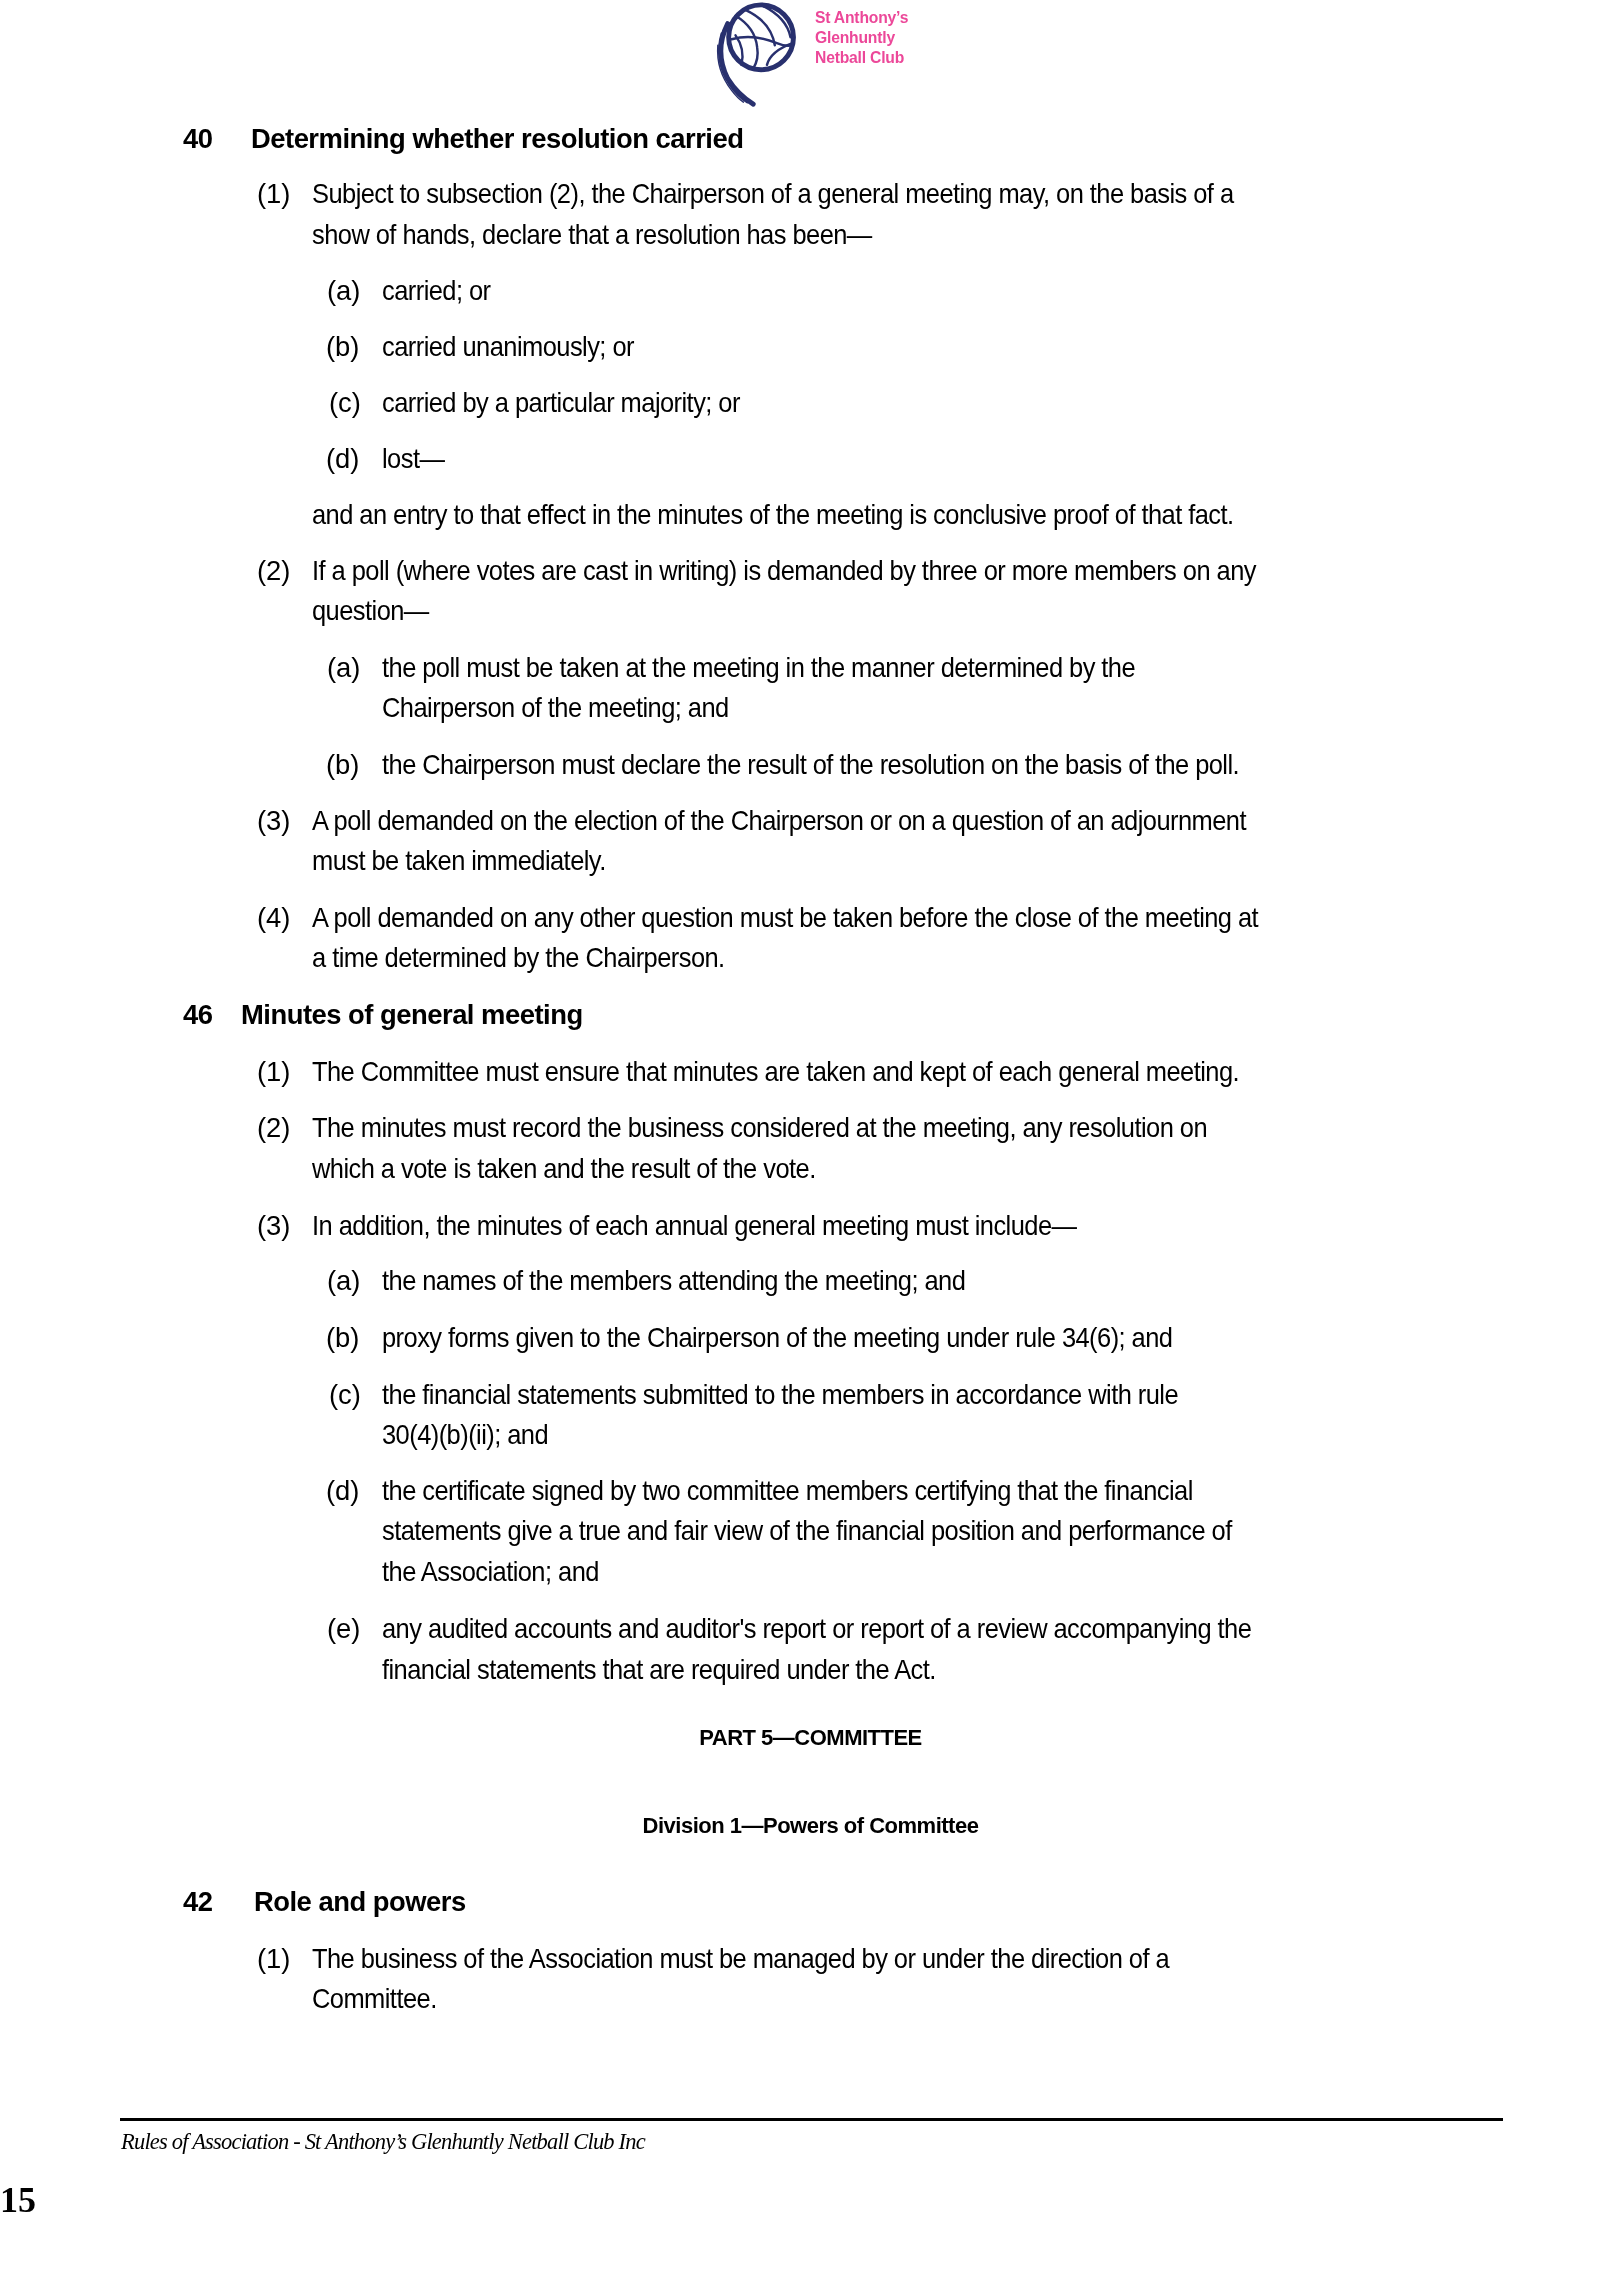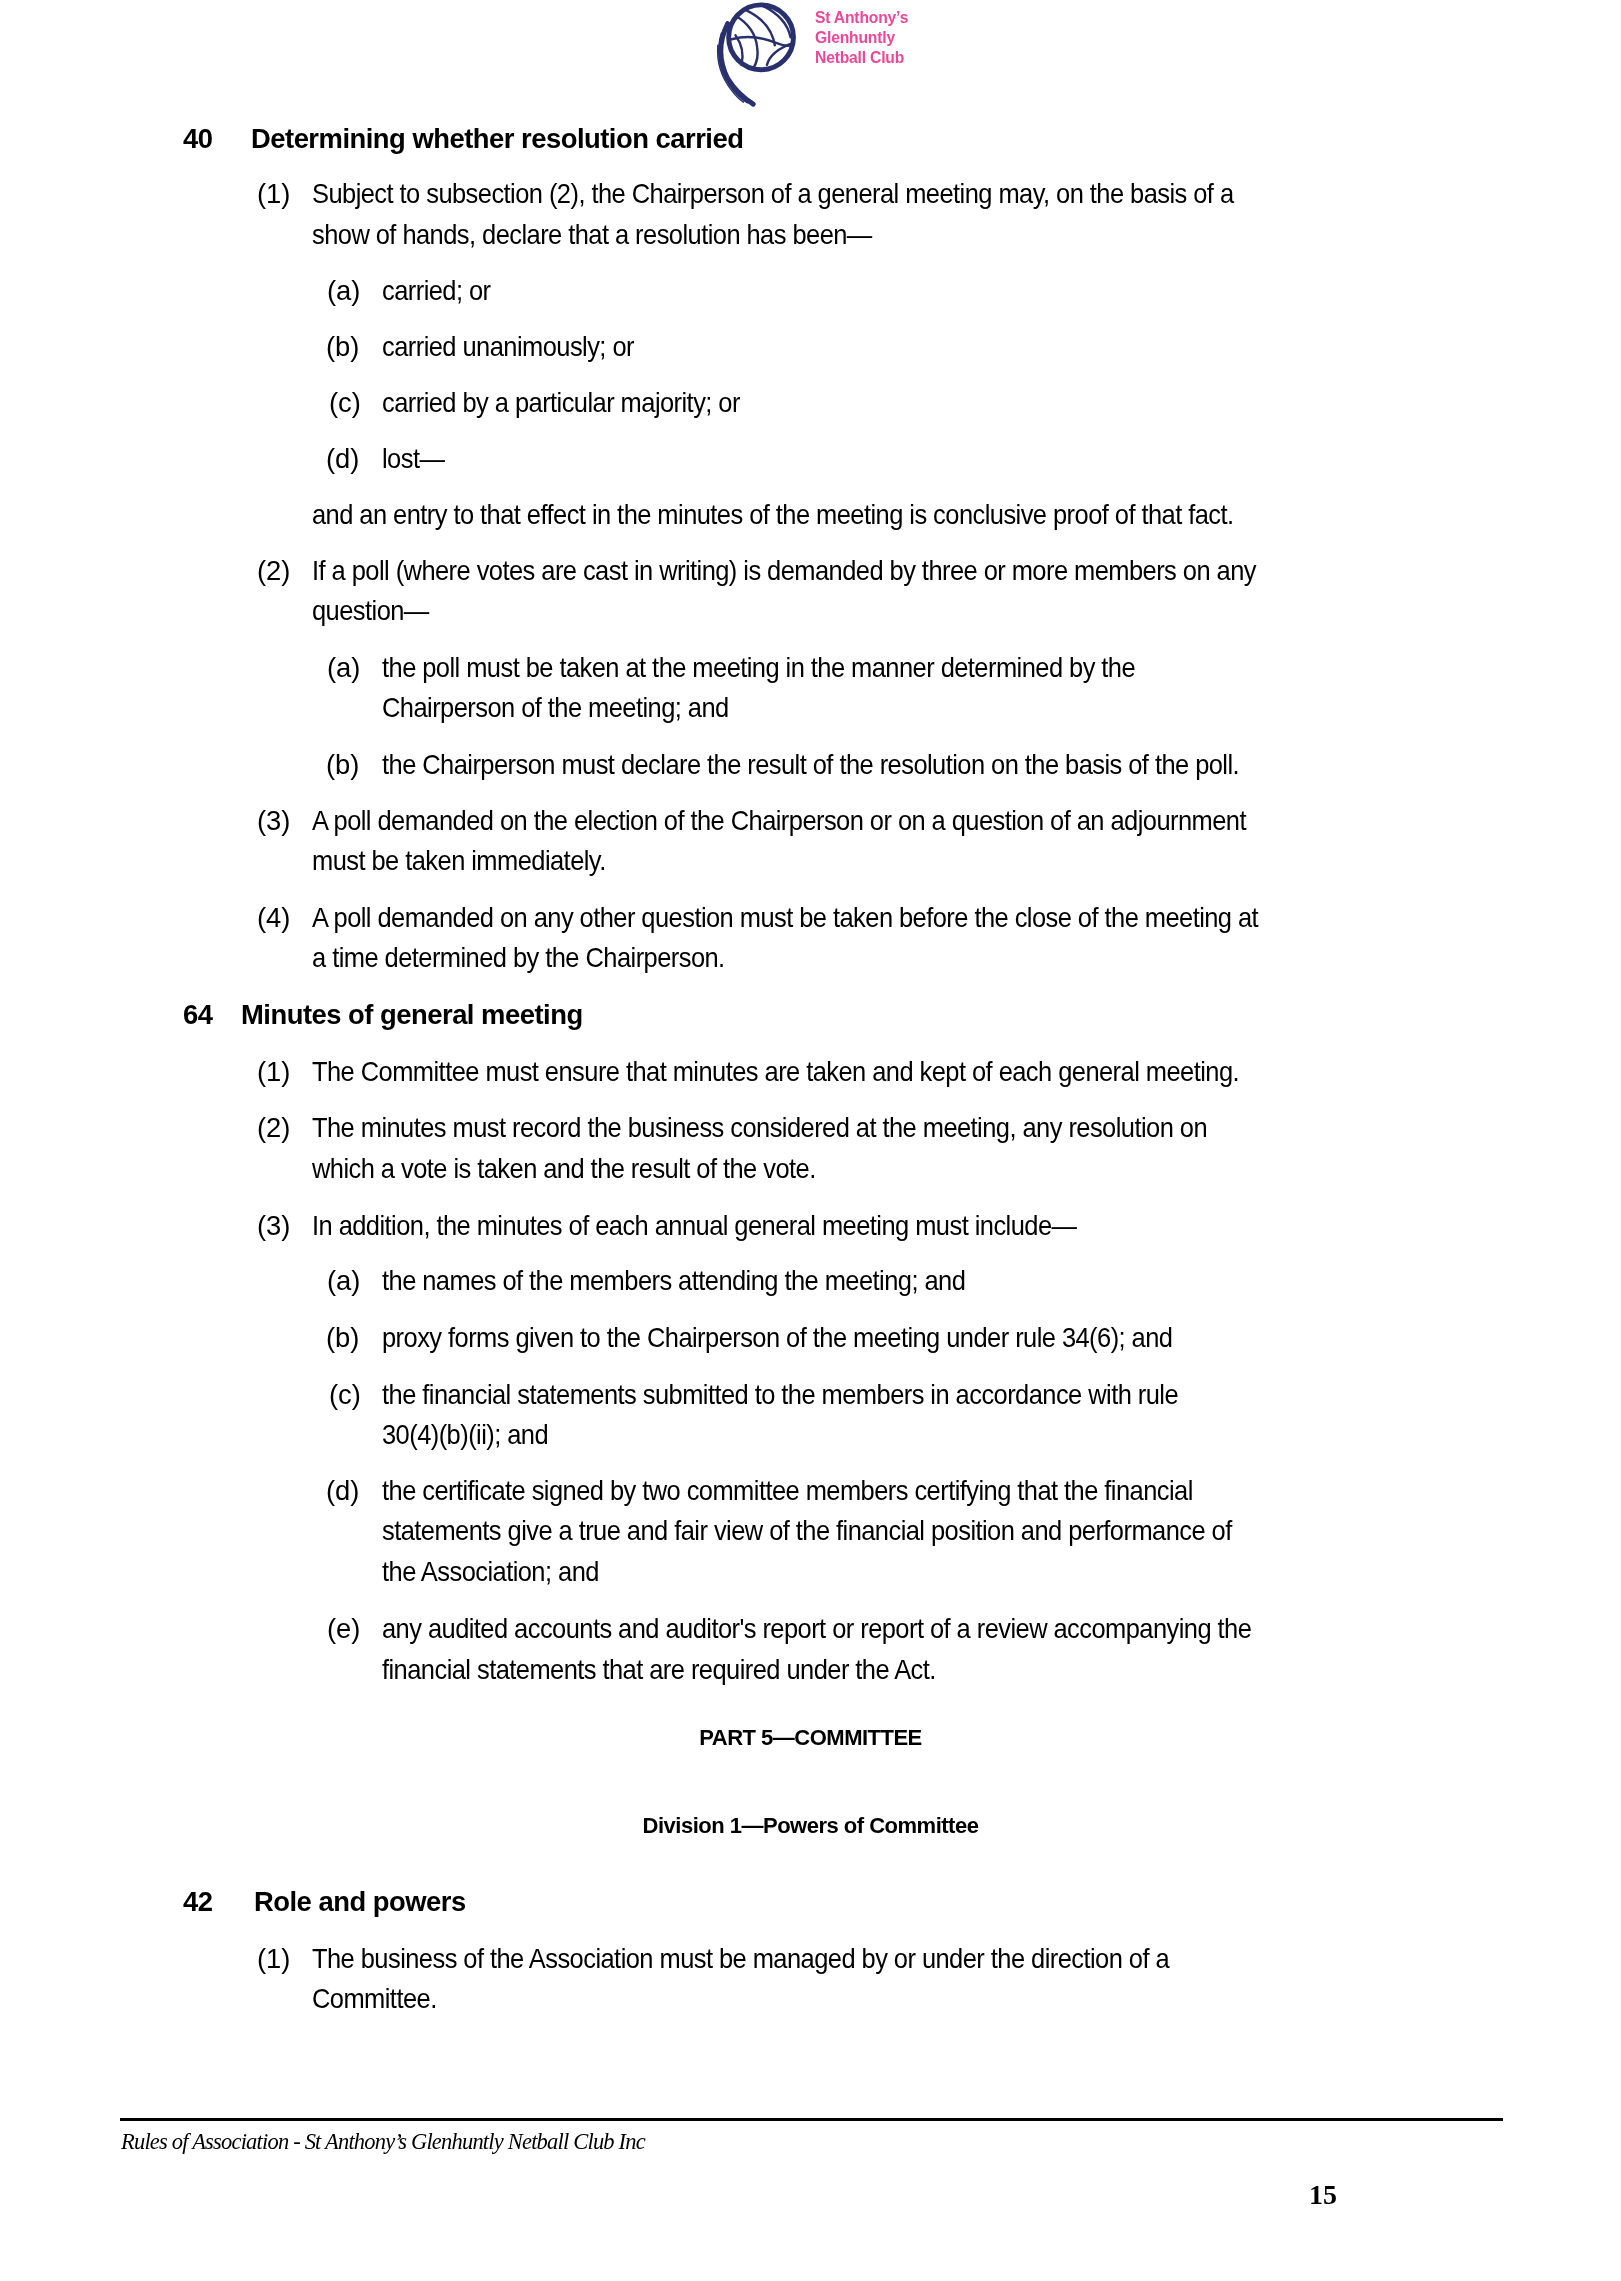--- a/index.html
+++ b/index.html
@@ -10,22 +10,22 @@
   .hd { position:absolute; font-size:27.4px; line-height:33px; font-weight:bold; white-space:nowrap; letter-spacing:-0.5px; }
   .center { position:absolute; left:0; width:1621px; text-align:center; font-size:22px; font-weight:bold; line-height:33px; letter-spacing:-0.5px; }
   .lbl { position:absolute; font-size:27.4px; line-height:33px; white-space:nowrap; text-align:right; }
   .logo { position:absolute; left:706px; top:0px; width:235px; height:110px; }
   .logo-text { position:absolute; left:815px; top:7.8px; color:#ec4899; font-weight:bold;
                font-size:15.7px; line-height:20px; letter-spacing:-0.2px; }
   .logo-text div { white-space:nowrap; }
   .rule { position:absolute; left:120px; top:2118px; width:1383px; height:2.9px; background:#000; }
   .footer { position:absolute; left:121px; top:2129px; font-family:"Liberation Serif", serif; font-style:italic;
             font-size:22.5px; letter-spacing:-0.8px; white-space:nowrap; }
-  .pagenum { position:absolute; left:0; width:1337px; top:2179px; text-align:right;
-             font-family:"Liberation Serif", serif; font-weight:bold; font-size:28px; }
+  .pagenum { position:absolute; left:0; width:1337px; top:2179px; text-align:left;
+             font-family:"Liberation Serif", serif; font-weight:bold; font-size:36px; }
 </style>
 </head>
 <body>
 
 <div class="logo">
   <svg width="118" height="110" viewBox="0 0 120 112">
     <g fill="none" stroke="#28306e" stroke-linecap="round">
       <circle cx="56" cy="38" r="33" stroke-width="5"></circle>
       <path d="M30 16 Q50 28 52 48 Q54 60 48 70" stroke-width="2.5"></path>
       <path d="M40 10 Q66 22 70 46" stroke-width="2.5"></path>
@@ -72,21 +72,21 @@
 <div class="ln" style="left: 382px; top: 748px; transform: scaleX(0.93);">the Chairperson must declare the result of the resolution on the basis of the poll.</div>
 
 <div class="lbl" style="left:257px;top:804px;">(3)</div>
 <div class="ln" style="left: 312px; top: 804px; transform: scaleX(0.93);">A poll demanded on the election of the Chairperson or on a question of an adjournment</div>
 <div class="ln" style="left: 312px; top: 844px; transform: scaleX(0.93);">must be taken immediately.</div>
 
 <div class="lbl" style="left:257px;top:901px;">(4)</div>
 <div class="ln" style="left: 312px; top: 901px; transform: scaleX(0.93);">A poll demanded on any other question must be taken before the close of the meeting at</div>
 <div class="ln" style="left: 312px; top: 941px; transform: scaleX(0.93);">a time determined by the Chairperson.</div>
 
-<div class="hd" style="left:183px;top:998px;">64</div>
+<div class="hd" style="left:183px;top:998px;">46</div>
 <div class="hd" style="left:241px;top:998px;">Minutes of general meeting</div>
 
 <div class="lbl" style="left:257px;top:1055px;">(1)</div>
 <div class="ln" style="left: 312px; top: 1055px; transform: scaleX(0.93);">The Committee must ensure that minutes are taken and kept of each general meeting.</div>
 
 <div class="lbl" style="left:257px;top:1111px;">(2)</div>
 <div class="ln" style="left: 312px; top: 1111px; transform: scaleX(0.93);">The minutes must record the business considered at the meeting, any resolution on</div>
 <div class="ln" style="left: 312px; top: 1152px; transform: scaleX(0.93);">which a vote is taken and the result of the vote.</div>
 
 <div class="lbl" style="left:257px;top:1209px;">(3)</div>

